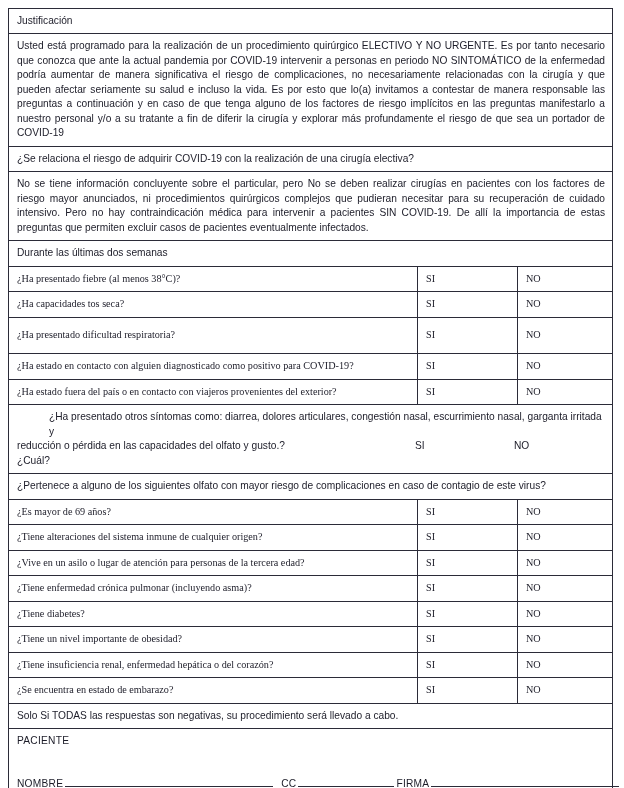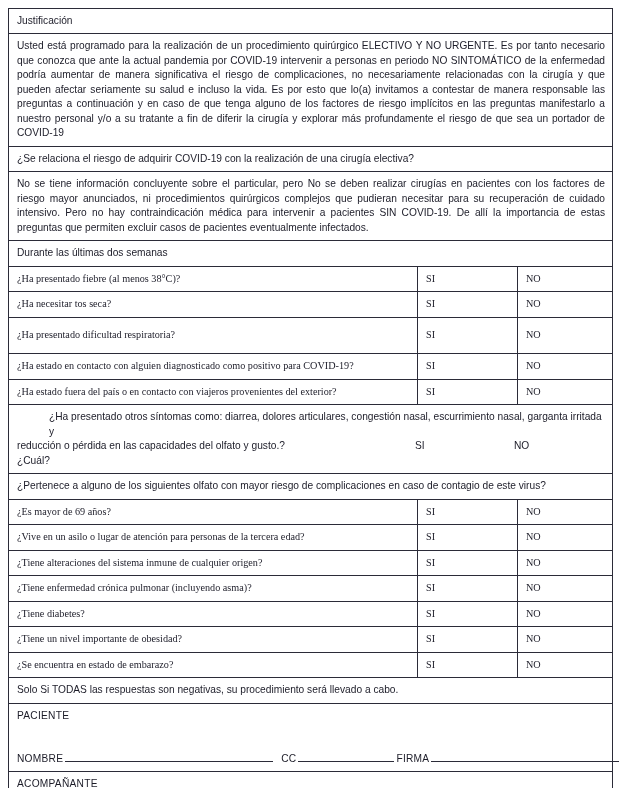--- a/index.html
+++ b/index.html
@@ -159,21 +159,21 @@
       <tr>
         <td colspan="3" class="banner">Durante las últimas dos semanas</td>
       </tr>
 
       <tr class="qrow">
         <td>¿Ha presentado fiebre (al menos 38°C)?</td>
         <td class="ans">SI</td>
         <td class="ans">NO</td>
       </tr>
       <tr class="qrow">
-        <td>¿Ha necesitar tos seca?</td>
+        <td>¿Ha capacidades tos seca?</td>
         <td class="ans">SI</td>
         <td class="ans">NO</td>
       </tr>
       <tr class="qrow tall">
         <td>¿Ha presentado dificultad respiratoria?</td>
         <td class="ans">SI</td>
         <td class="ans">NO</td>
       </tr>
       <tr class="qrow">
         <td>¿Ha estado en contacto con alguien diagnosticado como positivo para COVID-19?</td>
@@ -203,41 +203,46 @@
       <tr>
         <td colspan="3" class="banner">¿Pertenece a alguno de los siguientes olfato con mayor riesgo de complicaciones en caso de contagio de este virus?</td>
       </tr>
 
       <tr class="qrow">
         <td>¿Es mayor de 69 años?</td>
         <td class="ans">SI</td>
         <td class="ans">NO</td>
       </tr>
       <tr class="qrow">
+        <td>¿Tiene alteraciones del sistema inmune de cualquier origen?</td>
+        <td class="ans">SI</td>
+        <td class="ans">NO</td>
+      </tr>
+      <tr class="qrow">
         <td>¿Vive en un asilo o lugar de atención para personas de la tercera edad?</td>
         <td class="ans">SI</td>
         <td class="ans">NO</td>
       </tr>
       <tr class="qrow">
-        <td>¿Tiene alteraciones del sistema inmune de cualquier origen?</td>
-        <td class="ans">SI</td>
-        <td class="ans">NO</td>
-      </tr>
-      <tr class="qrow">
         <td>¿Tiene enfermedad crónica pulmonar (incluyendo asma)?</td>
         <td class="ans">SI</td>
         <td class="ans">NO</td>
       </tr>
       <tr class="qrow">
         <td>¿Tiene diabetes?</td>
         <td class="ans">SI</td>
         <td class="ans">NO</td>
       </tr>
       <tr class="qrow">
         <td>¿Tiene un nivel importante de obesidad?</td>
+        <td class="ans">SI</td>
+        <td class="ans">NO</td>
+      </tr>
+      <tr class="qrow">
+        <td>¿Tiene insuficiencia renal, enfermedad hepática o del corazón?</td>
         <td class="ans">SI</td>
         <td class="ans">NO</td>
       </tr>
       <tr class="qrow">
         <td>¿Se encuentra en estado de embarazo?</td>
         <td class="ans">SI</td>
         <td class="ans">NO</td>
       </tr>
 
       <tr>

